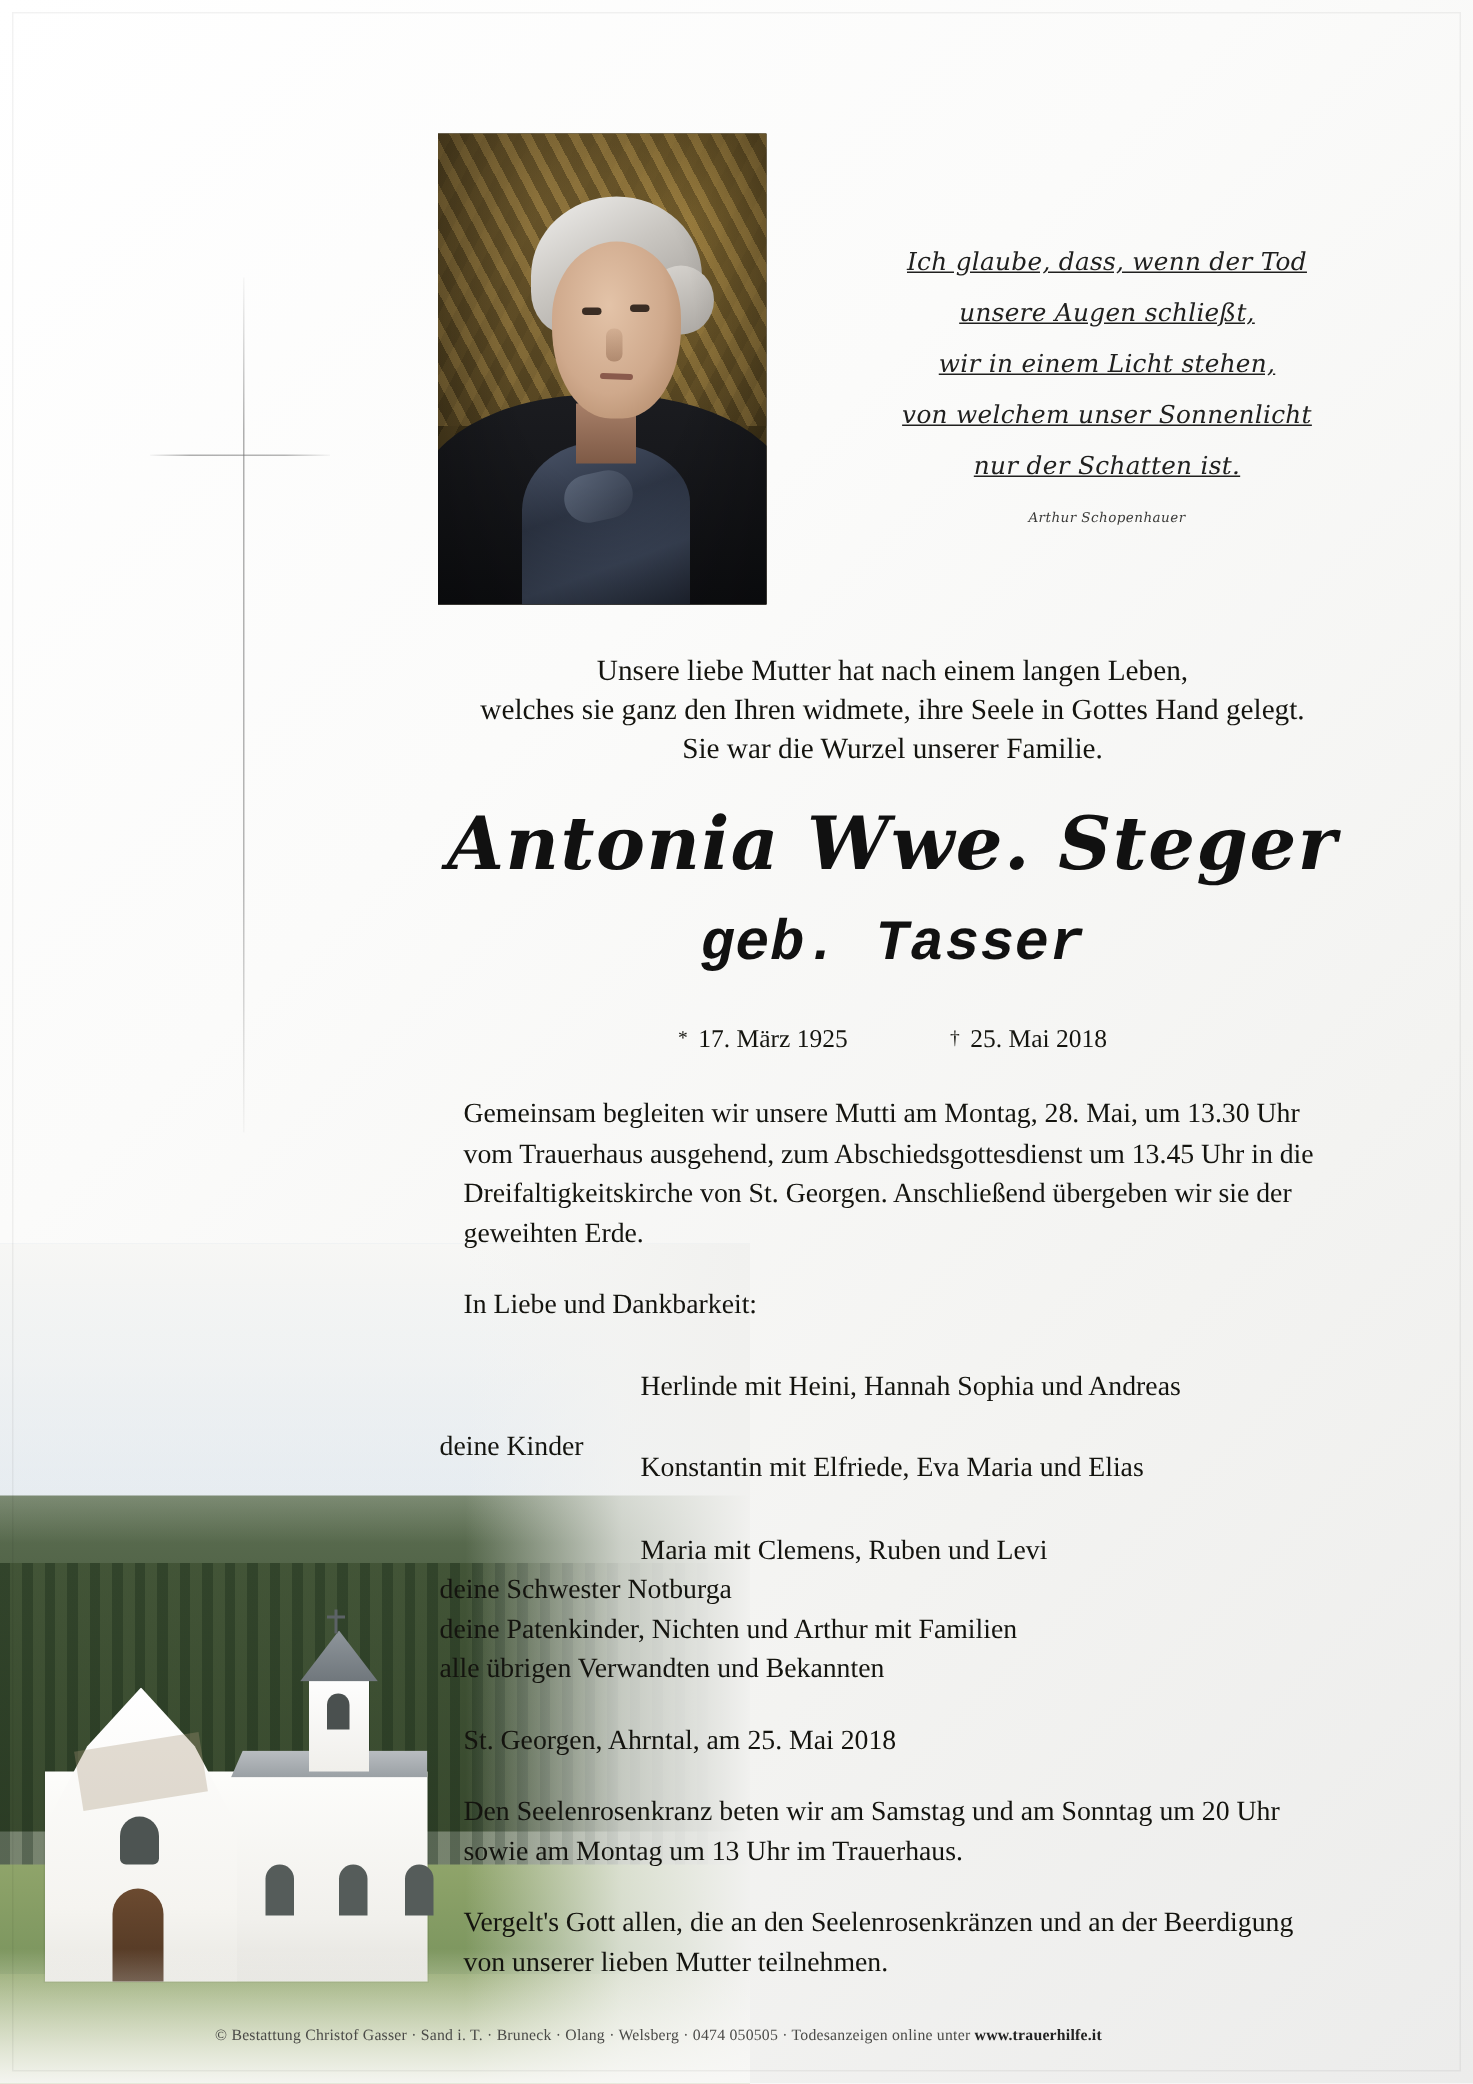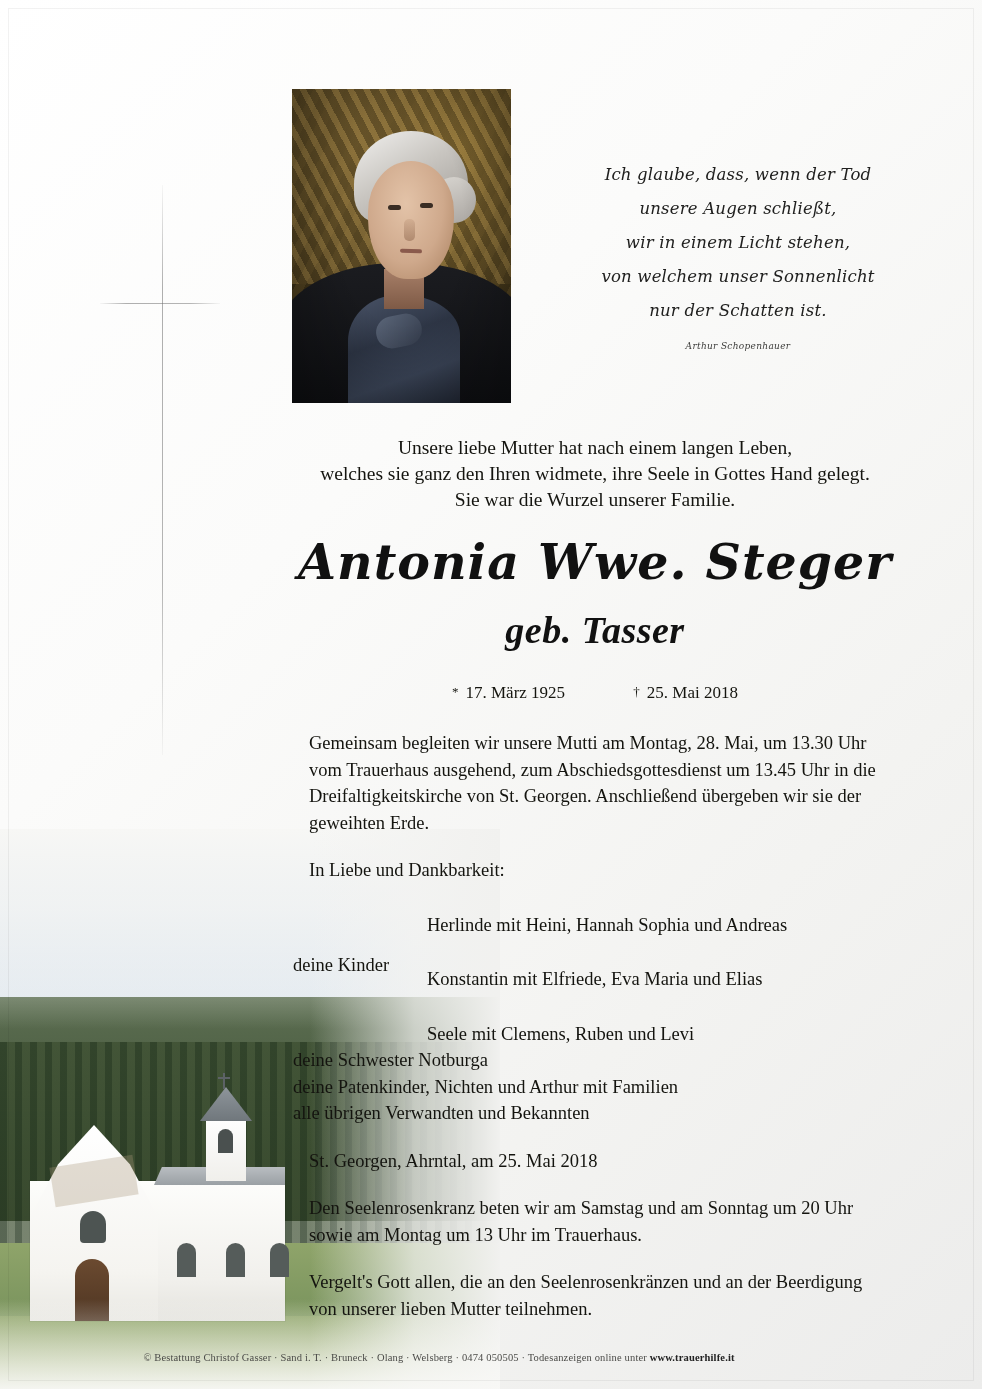--- a/index.html
+++ b/index.html
@@ -258,21 +258,21 @@
     top: 158px;
     width: 340px;
     text-align: center;
     font-family: "DejaVu Serif", serif;
     font-style: italic;
     font-size: 16.5px;
     line-height: 34px;
     color: #20201f;
     letter-spacing: .2px;
   }
-  .quote .line { display: block; white-space: nowrap; }
+  .quote .line { display: block; white-space: nowrap; text-decoration: underline; }
   .quote .author {
     display: block;
     margin-top: 12px;
     font-size: 9px;
     line-height: 12px;
     letter-spacing: .3px;
     color: #3a3a38;
   }
 
   
@@ -301,21 +301,21 @@
     line-height: 58px;
     letter-spacing: 1px;
     color: #111;
   }
   .maiden {
     position: absolute;
     left: 285px;
     top: 607px;
     width: 620px;
     text-align: center;
-    font-family: Liberation Serif, serif;
+    font-family: Liberation Mono, monospace;
     font-style: italic;
     font-weight: 700;
     font-size: 38px;
     line-height: 46px;
     letter-spacing: .5px;
     color: #111;
   }
   .dates {
     position: absolute;
     left: 285px;
@@ -448,21 +448,21 @@
   <div class="body-text">
     <p>Gemeinsam begleiten wir unsere Mutti am Montag, 28. Mai, um 13.30 Uhr vom Trauerhaus ausgehend, zum Abschiedsgottesdienst um 13.45 Uhr in die Dreifaltigkeitskirche von St. Georgen. Anschließend übergeben wir sie der geweihten Erde.</p>
 
     <p class="tight">In Liebe und Dankbarkeit:</p>
 
     <div class="family-row">
       <div class="rel">deine Kinder</div>
       <div class="members">
         <span>Herlinde mit Heini, Hannah Sophia und Andreas</span>
         <span>Konstantin mit Elfriede, Eva Maria und Elias</span>
-        <span>Seele mit Clemens, Ruben und Levi</span>
+        <span>Maria mit Clemens, Ruben und Levi</span>
       </div>
     </div>
 
     <div class="fam-lines" style="margin-bottom:21px;">
       <span>deine Schwester Notburga</span>
       <span>deine Patenkinder, Nichten und Arthur mit Familien</span>
       <span>alle übrigen Verwandten und Bekannten</span>
     </div>
 
     <p>St. Georgen, Ahrntal, am 25. Mai 2018</p>

